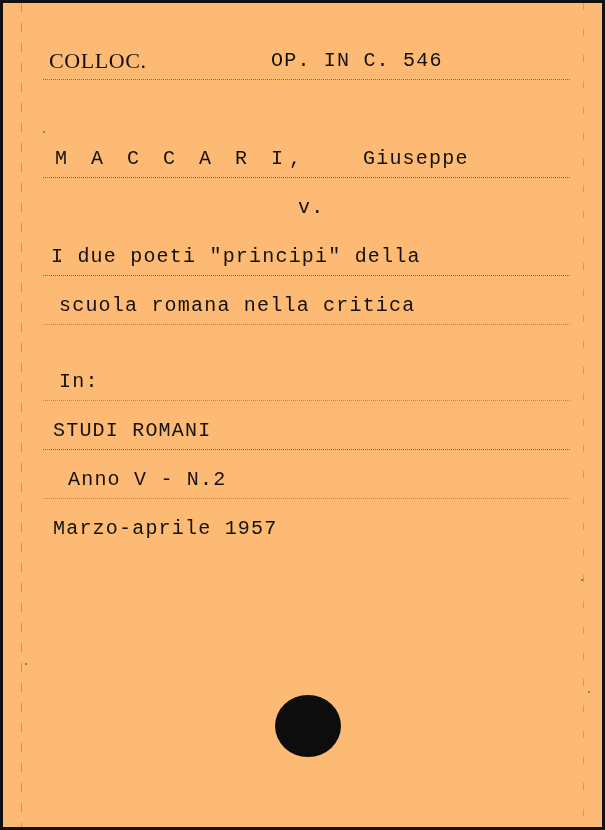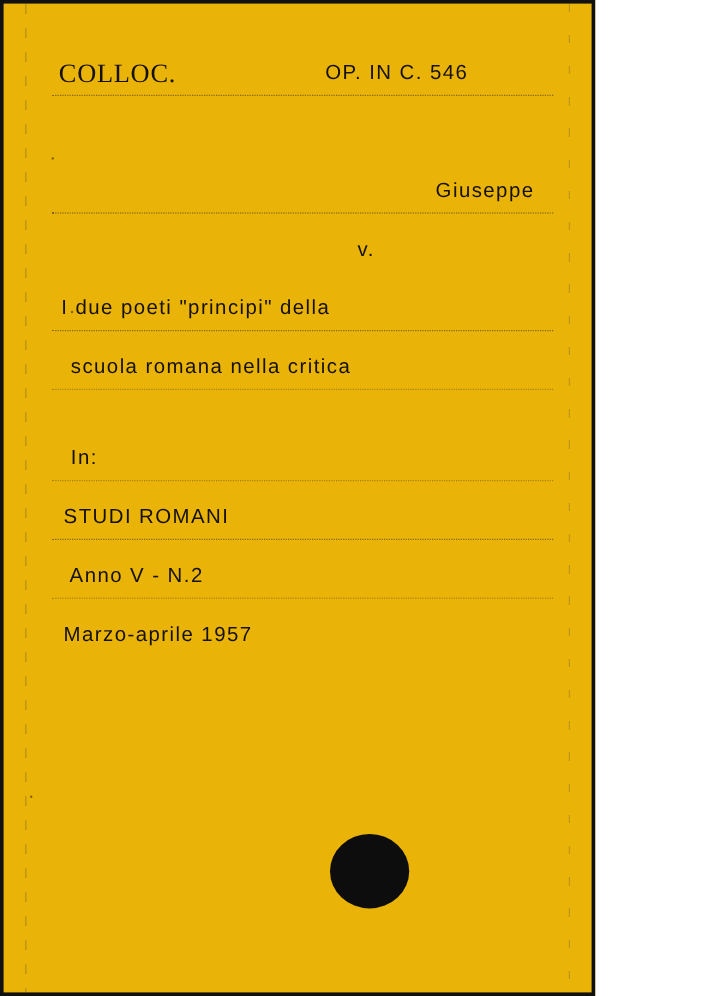--- a/index.html
+++ b/index.html
@@ -8,23 +8,23 @@
     background: #ffffff;
   }
   body {
     width: 605px;
     height: 830px;
     font-family: "Liberation Mono", "DejaVu Sans Mono", monospace;
     overflow: hidden;
   }
   .card {
     position: relative;
-    width: 496px;
+    width: 605px;
     height: 830px;
-    background: #eab308;
+    background: #fdba74;
     box-sizing: border-box;
     border-left: 3px solid #111111;
     border-right: 3px solid #111111;
     border-top: 3px solid #111111;
     border-bottom: 3px solid #111111;
     overflow: hidden;
   }
   
   .inner-edge-left {
     position: absolute;
@@ -62,22 +62,22 @@
   .txt {
     position: absolute;
     bottom: 7px;
     color: #15120f;
     letter-spacing: 0.5px;
     font-size: 21px;
     line-height: 22px;
     white-space: pre;
   }
   .typed {
-    font-family: Liberation Sans, sans-serif;
-    font-size: 17px;
+    font-family: Liberation Mono, monospace;
+    font-size: 20px;
     letter-spacing: 1.2px;
     color: #14110e;
   }
   .serif {
     font-family: "Liberation Serif", "DejaVu Serif", serif;
     font-size: 22px;
     letter-spacing: 0.6px;
     color: #14110e;
   }
   .spaced {
@@ -90,21 +90,21 @@
   .c-author { left: 12px; }
   .c-authorname { left: 320px; margin-top: 16px; }
   .c-v { left: 255px; }
   .c-filosa { left: 12px; }
   .c-carlo { left: 355px; }
   .c-t1 { left: 8px; }
   .c-t2 { left: 16px; }
   .c-t3 { left: 8px; }
   .c-in { left: 16px; }
   .c-journal { left: 10px; }
-  .c-anno { left: 15px; }
+  .c-anno { left: 25px; }
   .c-date { left: 10px; }
 
   .gap { height: 26px; border: 0; }
 
   .stamp {
     position: absolute;
     left: 272px;
     top: 692px;
     width: 66px;
     height: 62px;
@@ -130,20 +130,21 @@
   <div class="sheet">
 
     <div class="line">
       <span class="txt serif c-colloc">COLLOC.</span>
       <span class="txt typed c-shelf">OP. IN C. 546</span>
     </div>
 
     <div class="line nodots"></div>
 
     <div class="line">
+      <span class="txt typed spaced c-author">M A C C A R I,</span>
       <span class="txt typed c-authorname">Giuseppe</span>
     </div>
 
     <div class="line nodots">
       <span class="txt typed c-v">v.</span>
     </div>
 
 
     <div class="line">
       <span class="txt typed c-t1">I due poeti "principi" della</span>

